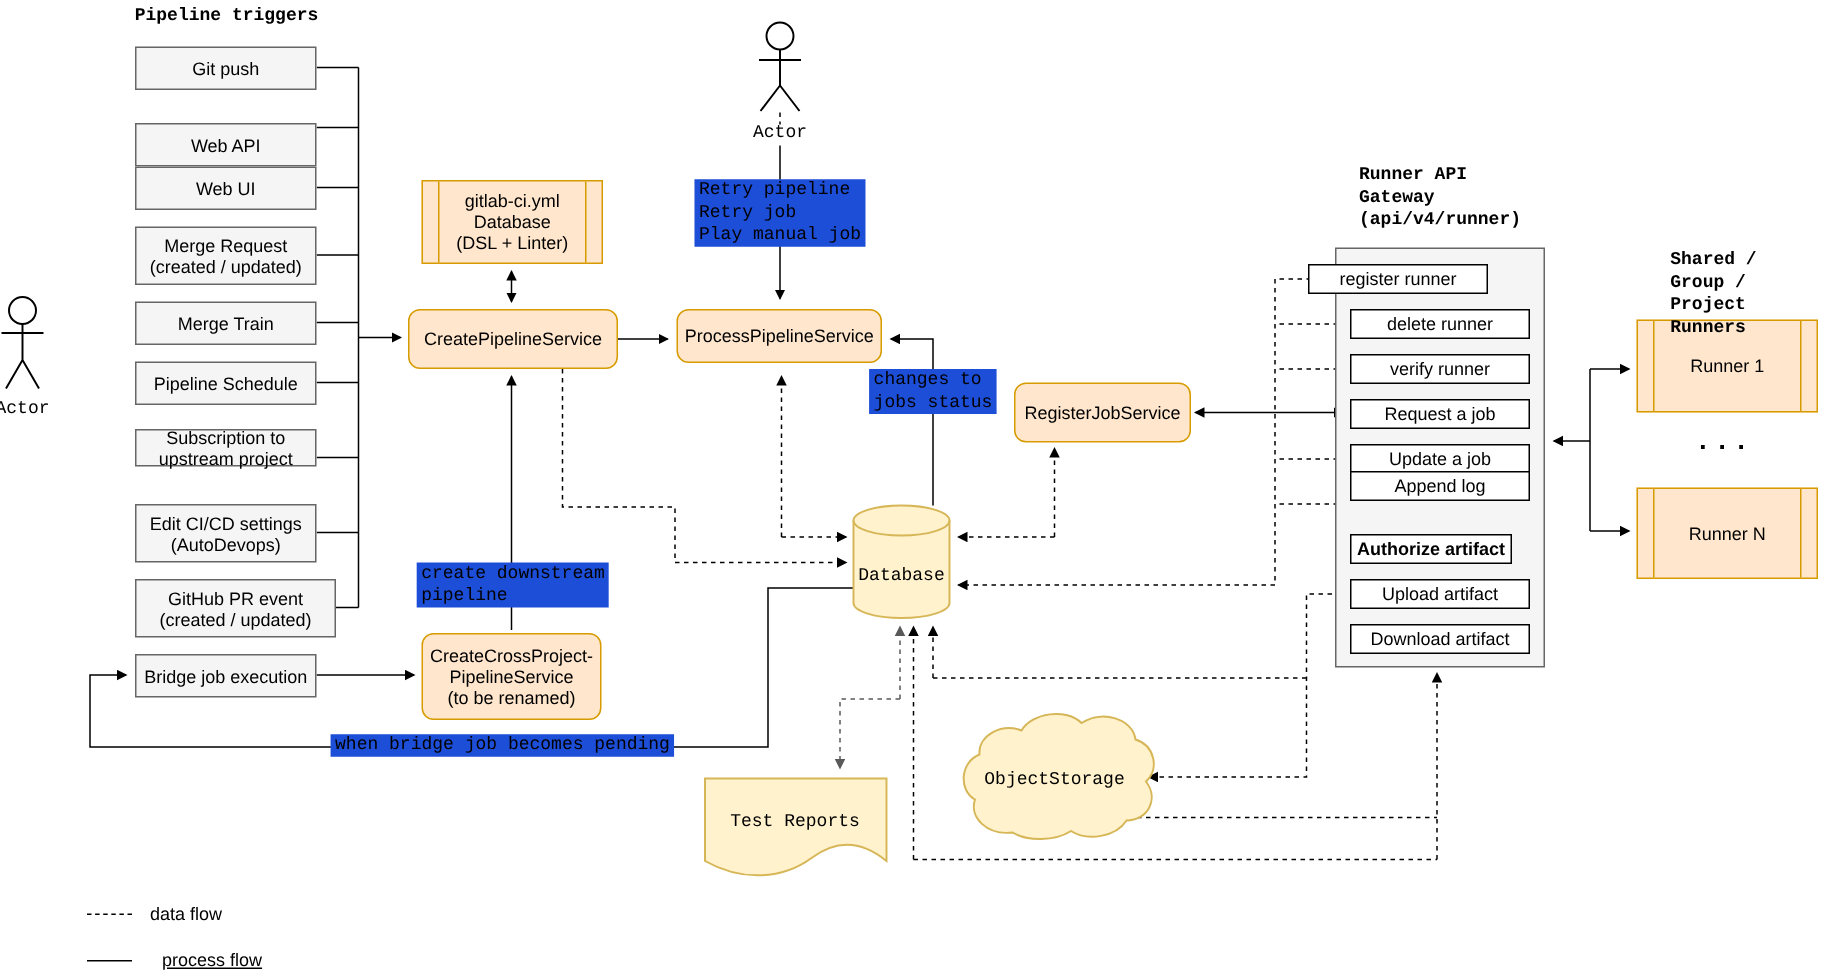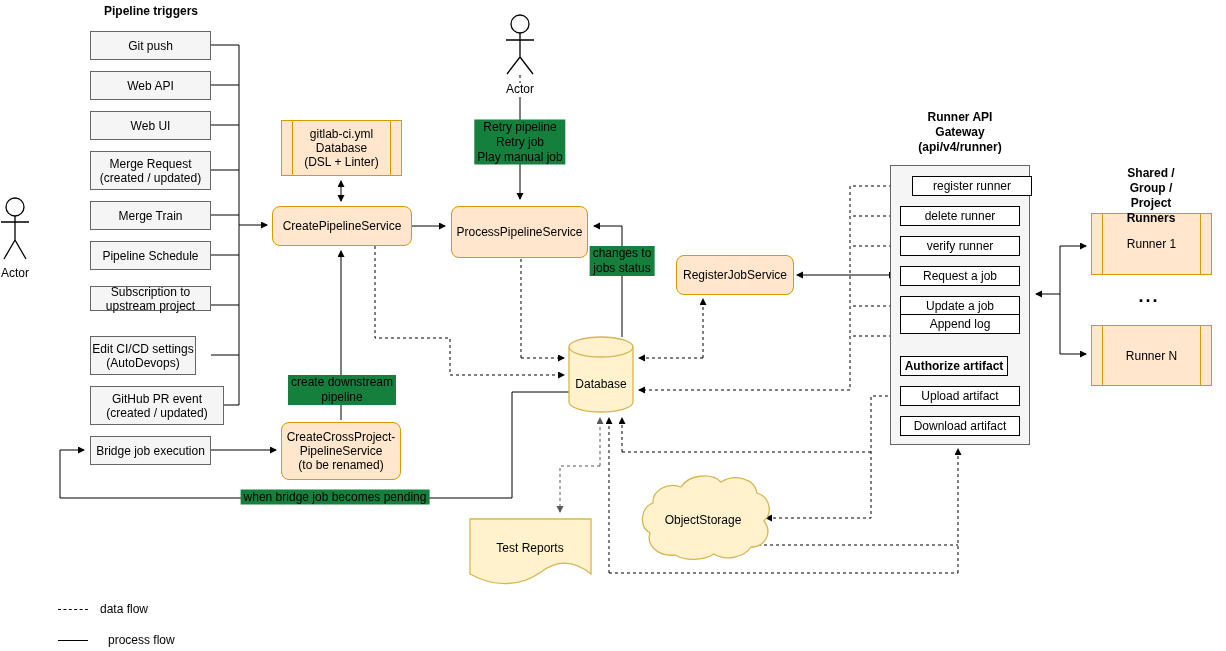--- a/index.html
+++ b/index.html
@@ -7,23 +7,23 @@
           font-family:"Liberation Sans",sans-serif;color:#000;}
   svg.wires{position:absolute;left:0;top:0;z-index:1;}
   .node{position:absolute;z-index:2;display:flex;align-items:center;justify-content:center;
         text-align:center;font-size:12px;line-height:14px;white-space:pre-line;box-sizing:border-box;}
   .gray{background:#F5F5F5;border:1px solid #666666;}
   .orange{background:#FFE6CC;border:1px solid #D79B00;}
   .rounded{border-radius:8px;}
   .white-item{background:#ffffff;border:1px solid #000000;}
   .bars{position:absolute;top:0;bottom:0;left:10px;right:10px;
         border-left:1px solid #D79B00;border-right:1px solid #D79B00;pointer-events:none;}
-  .lbl{position:absolute;z-index:3;transform:translate(-50%,-50%);text-align:center;
-       font-size:12px;line-height:15px;white-space:pre-line;}
-  .bg{background:#15803d;padding:0 3px;}
+  .lbl{position:absolute;z-index:3;transform:translate(-50%,-50%);text-align:left;
+       font-size:12px;line-height:15px;white-space:pre-line;font-family:Liberation Mono, monospace;}
+  .bg{background:#1d4ed8;padding:0 3px;}
   .bold{font-weight:bold;}
   .ellipsis{font-size:18px;font-weight:bold;letter-spacing:2px;}
   .legend-line{position:absolute;z-index:2;width:30px;height:0;}
   .legend-dashed{border-top:1px dashed #000;}
   .legend-solid{border-top:1px solid #000;}
   .legend-text{position:absolute;z-index:2;font-size:12px;}
 </style>
 </head>
 <body>
 
@@ -106,49 +106,49 @@
   <div class="lbl bold" style="left:960px;top:132px;">Runner API
 Gateway
 (api/v4/runner)</div>
   <div class="lbl bold" style="left:1151px;top:196px;">Shared / Group / Project
 Runners</div>
 
   <div class="lbl" style="left:15px;top:273px;">Actor</div>
   <div class="lbl" style="left:520px;top:89px;">Actor</div>
 
   <div class="node gray" style="left:90px;top:31px;width:121px;height:29px;">Git push</div>
-  <div class="node gray" style="left:90px;top:71px;width:121px;height:29px;">Web API</div>
+  <div class="node gray" style="left:90px;top:82px;width:121px;height:29px;">Web API</div>
   <div class="node gray" style="left:90px;top:111px;width:121px;height:29px;">Web UI</div>
   <div class="node gray" style="left:90px;top:151px;width:121px;height:39px;">Merge Request
 (created / updated)</div>
   <div class="node gray" style="left:90px;top:201px;width:121px;height:29px;">Merge Train</div>
   <div class="node gray" style="left:90px;top:241px;width:121px;height:29px;">Pipeline Schedule</div>
   <div class="node gray" style="left:90px;top:286px;width:121px;height:25px;">Subscription to
 upstream project</div>
-  <div class="node gray" style="left:90px;top:336px;width:106px;height:39px;">Edit CI/CD settings
+  <div class="node gray" style="left:90px;top:336px;width:121px;height:39px;">Edit CI/CD settings
 (AutoDevops)</div>
   <div class="node gray" style="left:90px;top:386px;width:134px;height:39px;">GitHub PR event
 (created / updated)</div>
   <div class="node gray" style="left:90px;top:436px;width:121px;height:29px;">Bridge job execution</div>
 
   <div class="node orange" style="left:281px;top:120px;width:121px;height:56px;">
     <span class="bars"></span>
     <span>gitlab-ci.yml
 Database
 (DSL + Linter)</span>
   </div>
   <div class="node orange rounded" style="left:272px;top:206px;width:140px;height:40px;">CreatePipelineService</div>
-  <div class="node orange rounded" style="left:451px;top:206px;width:137px;height:52px;">ProcessPipelineService</div>
+  <div class="node orange rounded" style="left:451px;top:206px;width:137px;height:36px;">ProcessPipelineService</div>
   <div class="node orange rounded" style="left:281px;top:422px;width:120px;height:58px;">CreateCrossProject-
 PipelineService
 (to be renamed)</div>
   <div class="node orange rounded" style="left:676px;top:255px;width:118px;height:40px;">RegisterJobService</div>
 
   <div class="node gray" style="left:890px;top:165px;width:140px;height:280px;"></div>
-  <div class="node white-item" style="left:912px;top:176px;width:120px;height:20px;">register runner</div>
+  <div class="node white-item" style="left:872px;top:176px;width:120px;height:20px;">register runner</div>
   <div class="node white-item" style="left:900px;top:206px;width:120px;height:20px;">delete runner</div>
   <div class="node white-item" style="left:900px;top:236px;width:120px;height:20px;">verify runner</div>
   <div class="node white-item" style="left:900px;top:266px;width:120px;height:20px;">Request a job</div>
   <div class="node white-item" style="left:900px;top:296px;width:120px;height:20px;">Update a job</div>
   <div class="node white-item" style="left:900px;top:314px;width:120px;height:20px;">Append log</div>
   <div class="node white-item" style="left:900px;top:356px;width:108px;height:20px;font-weight:bold;">Authorize artifact</div>
   <div class="node white-item" style="left:900px;top:386px;width:120px;height:20px;">Upload artifact</div>
   <div class="node white-item" style="left:900px;top:416px;width:120px;height:20px;">Download artifact</div>
 
   <div class="node orange" style="left:1091px;top:213px;width:121px;height:62px;">
@@ -170,15 +170,15 @@
 Play manual job</div>
   <div class="lbl bg" style="left:622px;top:261px;">changes to
 jobs status</div>
   <div class="lbl bg" style="left:342px;top:390px;">create downstream
 pipeline</div>
   <div class="lbl bg" style="left:335px;top:497px;">when bridge job becomes pending</div>
 
   <div class="legend-line legend-dashed" style="left:58px;top:609px;"></div>
   <div class="legend-text" style="left:100px;top:602px;">data flow</div>
   <div class="legend-line legend-solid" style="left:58px;top:640px;"></div>
-  <div class="legend-text" style="left:108px;top:633px;">process flow</div>
+  <div class="legend-text" style="left:108px;top:633px;text-decoration:underline;">process flow</div>
 
 </div>
 
 </body></html>

